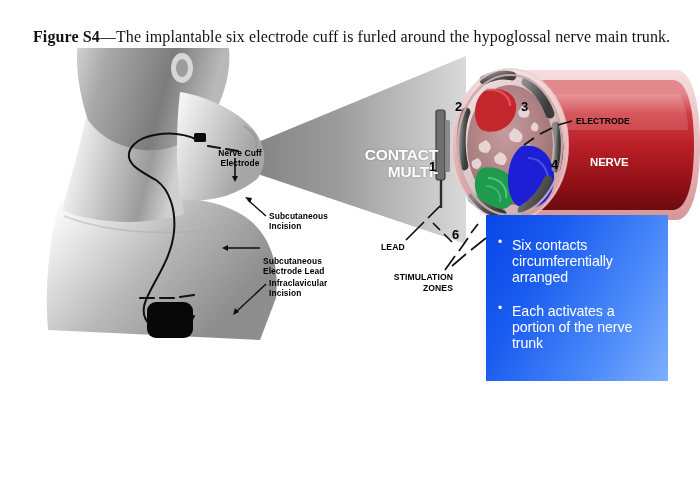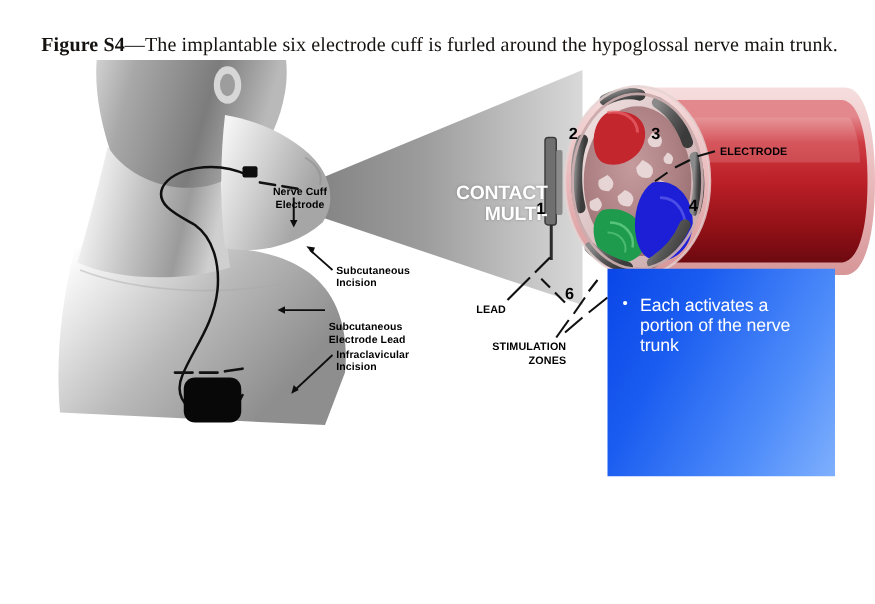--- a/index.html
+++ b/index.html
@@ -412,22 +412,24 @@
     <div class="lbl lbl-electrode">ELECTRODE</div>
 
     <div class="num num-1">1</div>
     <div class="num num-2">2</div>
     <div class="num num-3">3</div>
     <div class="num num-4">4</div>
     <div class="num num-5">5</div>
     <div class="num num-6">6</div>
 
     <div class="nerve-label">
+      <div>NERVE</div>
     </div>
 
     <div class="bluebox">
+      <div class="bullet">Six contacts circumferentially arranged</div>
       <div class="bullet">Each activates a portion of the nerve trunk</div>
     </div>
 
   </div>
 
 
 </div>
 
 </body></html>

